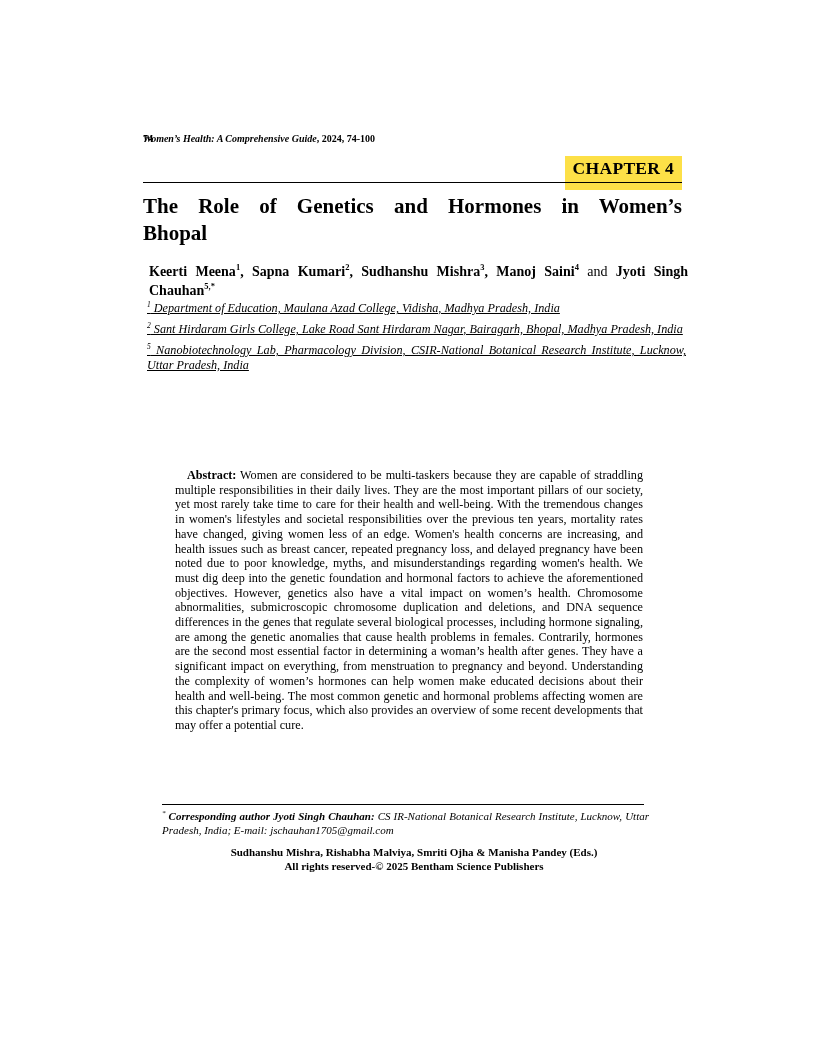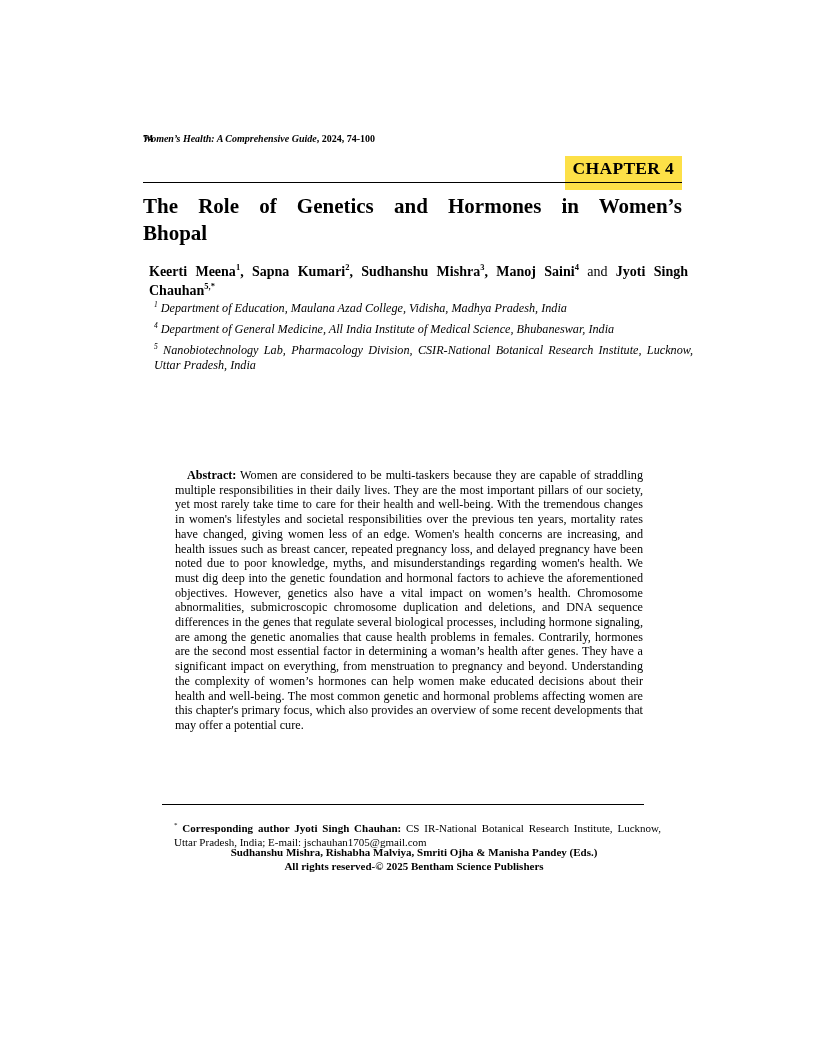--- a/index.html
+++ b/index.html
@@ -65,25 +65,26 @@
     line-height: 18.5px;
     font-weight: bold;
     text-align: justify;
     word-spacing: 3px;
   }
   .authors sup { font-size: 8.5px; line-height: 0; }
   .authors .conj { font-weight: normal; }
   
   .affiliations {
     position: absolute;
-    left: 154px; top: 301px;
+    left: 147px; top: 301px;
     width: 539px;
     font-size: 12.2px;
     line-height: 15px;
     font-style: italic;
+    text-decoration: underline;
   }
   .affiliations p { margin: 0 0 6px 0; text-align: justify; }
   .affiliations sup { font-size: 7.5px; line-height: 0; }
   
   .abstract {
     position: absolute;
     left: 175px; top: 468px;
     width: 468px;
     margin: 0;
     font-size: 12.2px;
@@ -96,24 +97,25 @@
   .footnote-rule {
     position: absolute;
     left: 162px; top: 804px;
     width: 482px; height: 0;
     border-top: 1.6px solid #000;
   }
   .footnote {
     position: absolute;
     left: 162px; top: 809px;
     width: 487px;
-    margin: 12px;
+    margin: 0;
     font-size: 11px;
     line-height: 14px;
     text-align: justify;
+    font-style: italic;
   }
   .footnote sup { font-size: 7px; line-height: 0; }
   .footnote .fn-bold { font-weight: bold; }
   
   .page-footer {
     position: absolute;
     left: 0; top: 846px;
     width: 816px;
     text-align: center;
     font-size: 11px;
@@ -134,21 +136,21 @@
 
   <div class="chapter-badge">CHAPTER 4</div>
   <div class="head-rule"></div>
 
   <h1 class="chapter-title">The Role of Genetics and Hormones in Women’s Bhopal</h1>
 
   <p class="authors" id="authors-line"><span>Keerti Meena</span><sup>1</sup>, <span>Sapna Kumari</span><sup>2</sup>, <span>Sudhanshu Mishra</span><sup>3</sup>, <span>Manoj Saini</span><sup>4</sup><span class="conj"> and </span><span>Jyoti Singh Chauhan</span><sup>5,*</sup></p>
 
   <div class="affiliations" id="affiliations-list">
       <p><sup>1</sup> Department of Education, Maulana Azad College, Vidisha, Madhya Pradesh, India</p>
-      <p><sup>4</sup> Department of General Medicine, All India Institute of Medical Science, Bhubaneswar, India</p>
+      <p><sup>2</sup> Sant Hirdaram Girls College, Lake Road Sant Hirdaram Nagar, Bairagarh, Bhopal, Madhya Pradesh, India</p>
       <p><sup>5</sup> Nanobiotechnology Lab, Pharmacology Division, CSIR-National Botanical Research Institute, Lucknow, Uttar Pradesh, India</p>
     </div>
 
   <p class="abstract"><span class="abs-label">Abstract:</span><span> Women are considered to be multi-taskers because they are capable of straddling multiple responsibilities in their daily lives. They are the most important pillars of our society, yet most rarely take time to care for their health and well-being. With the tremendous changes in women's lifestyles and societal responsibilities over the previous ten years, mortality rates have changed, giving women less of an edge. Women's health concerns are increasing, and health issues such as breast cancer, repeated pregnancy loss, and delayed pregnancy have been noted due to poor knowledge, myths, and misunderstandings regarding women's health. We must dig deep into the genetic foundation and hormonal factors to achieve the aforementioned objectives. However, genetics also have a vital impact on women’s health. Chromosome abnormalities, submicroscopic chromosome duplication and deletions, and DNA sequence differences in the genes that regulate several biological processes, including hormone signaling, are among the genetic anomalies that cause health problems in females. Contrarily, hormones are the second most essential factor in determining a woman’s health after genes. They have a significant impact on everything, from menstruation to pregnancy and beyond. Understanding the complexity of women’s hormones can help women make educated decisions about their health and well-being. The most common genetic and hormonal problems affecting women are this chapter's primary focus, which also provides an overview of some recent developments that may offer a potential cure.</span></p>
 
   <div class="footnote-rule"></div>
   <p class="footnote"><sup>*</sup> <span class="fn-bold">Corresponding author Jyoti Singh Chauhan:</span><span> CS IR-National Botanical Research Institute, Lucknow, Uttar Pradesh, India; E-mail: jschauhan1705@gmail.com</span></p>
 
   <div class="page-footer">
     <div>Sudhanshu Mishra, Rishabha Malviya, Smriti Ojha &amp; Manisha Pandey (Eds.)</div>

